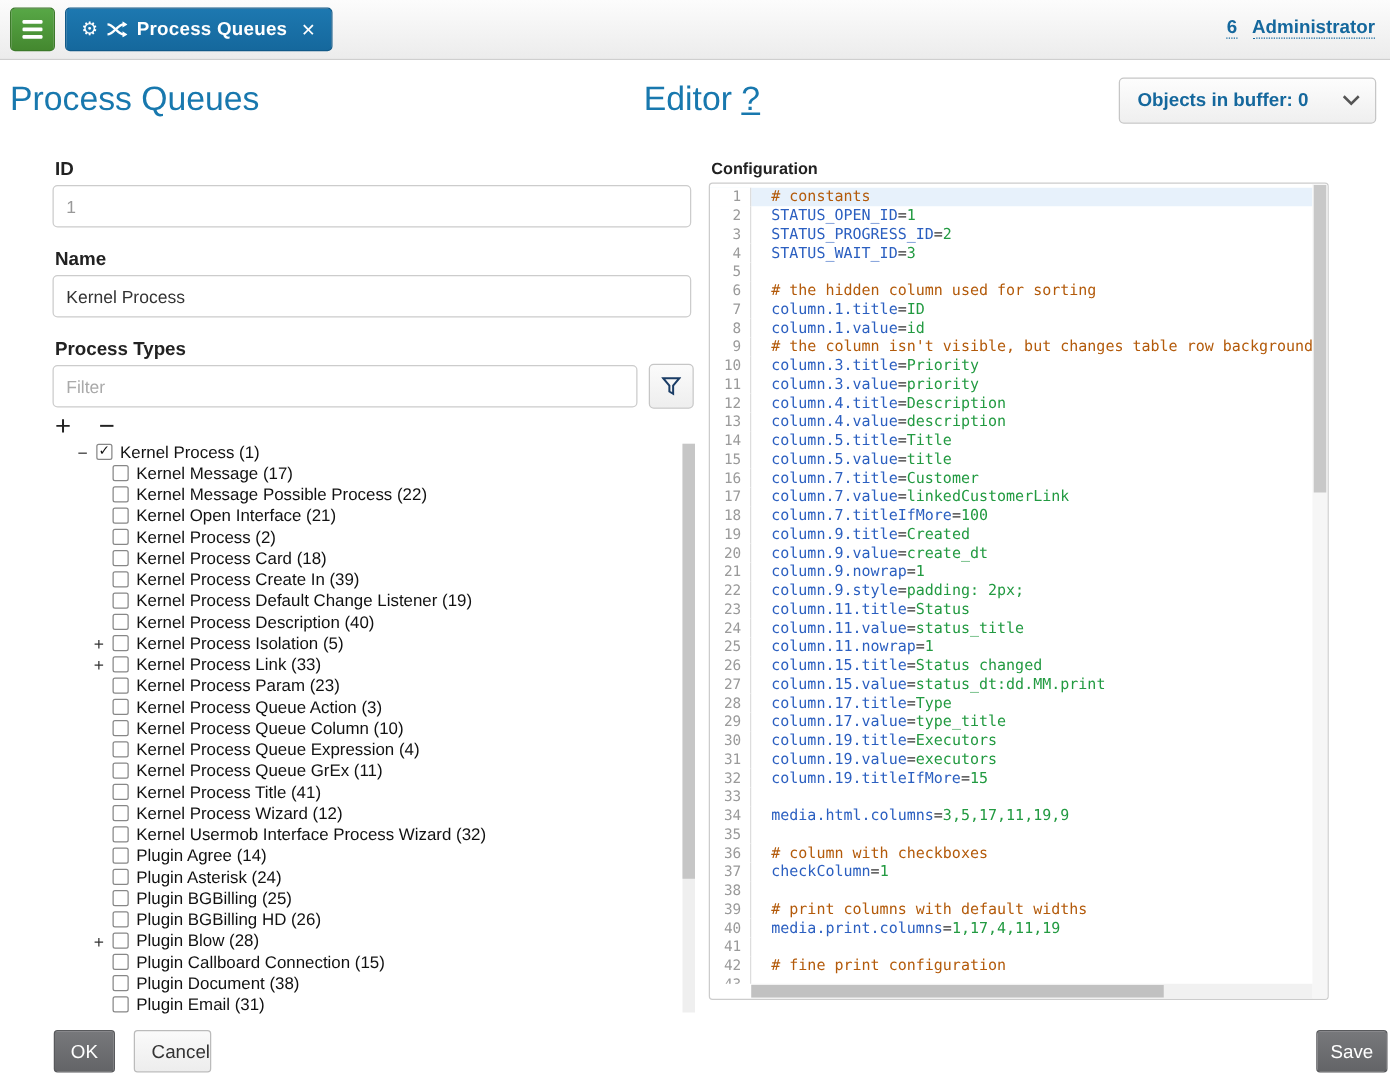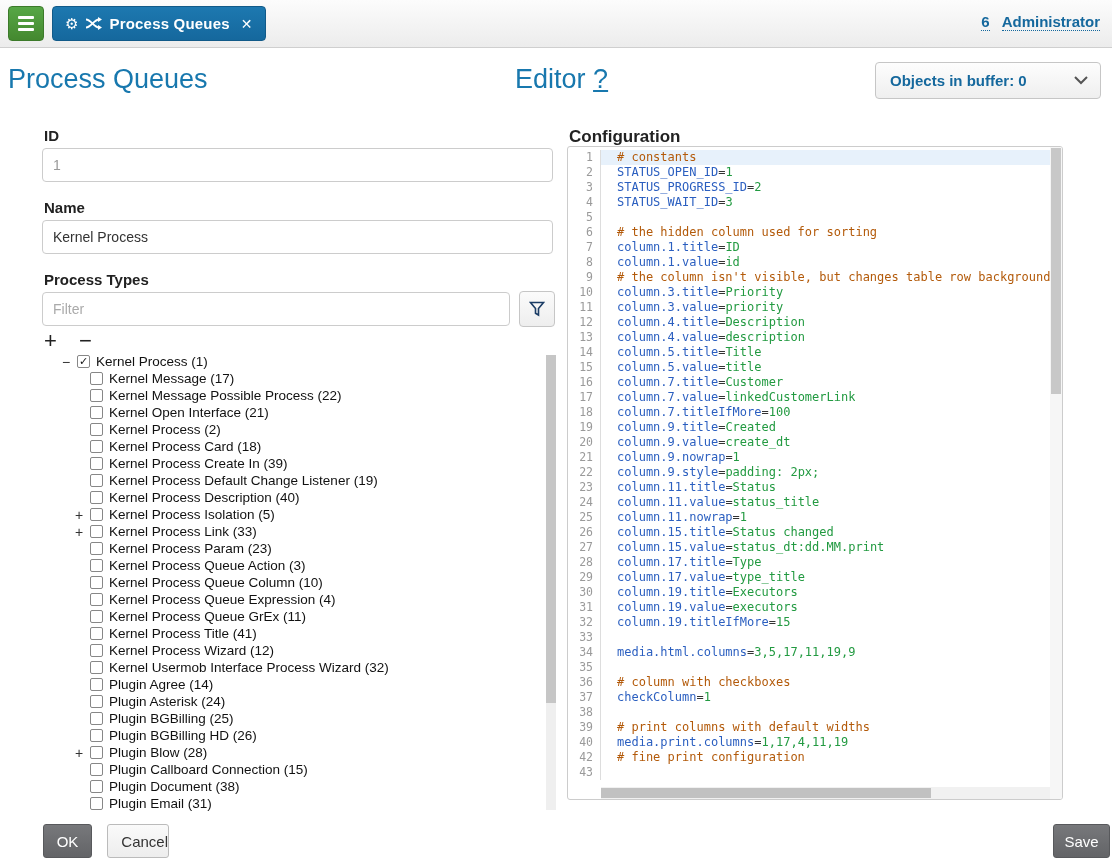--- a/index.html
+++ b/index.html
@@ -19,21 +19,21 @@
   .tab .label { font-weight:bold; font-size:15px; letter-spacing:.2px; }
   .tab .close { font-size:14px; margin-left:4px; cursor:pointer; }
   .user-area { position:absolute; right:12px; top:13px; display:flex; gap:12px; align-items:center; }
   .user-area a { color:#15689d; font-weight:bold; font-size:15px; text-decoration:none;
                  border-bottom:1px dotted #15689d; cursor:pointer; }
 
   
   .page-title { position:absolute; left:8px; top:64px; font-size:27px; color:#1878ae; }
   .editor-title { position:absolute; left:515px; top:64px; font-size:27px; color:#1878ae; }
   .editor-title a { color:#1878ae; text-decoration:underline; cursor:pointer; }
-  .buffer-dd { position:absolute; right:11px; top:62px; width:226px; height:37px; border-radius:4px;
+  .buffer-dd { position:absolute; right:11px; top:62px; width:206px; height:37px; border-radius:4px;
                background:linear-gradient(#fdfdfd,#efefef); border:1px solid #c6c6c6; cursor:pointer;
                display:flex; align-items:center; padding:0 12px 0 14px; }
   .buffer-dd .txt { color:#15689d; font-weight:bold; font-size:15px; flex:1; }
 
   
   .left-col { position:absolute; left:42px; top:120px; width:512px; height:692px; }
   .fld-label { font-weight:bold; font-size:15px; color:#222; }
   .lbl-id   { position:absolute; left:2px; top:7px; }
   .lbl-name { position:absolute; left:2px; top:79px; }
   .lbl-pt   { position:absolute; left:2px; top:151px; }
@@ -56,21 +56,21 @@
   .tree-row.lvl1 { padding-left:33px; }
   .expander { width:15px; font-size:14px; color:#333; cursor:pointer; flex:0 0 15px; }
   .cb { width:13px; height:13px; flex:0 0 13px; border:1px solid #878787; border-radius:2px; background:#fff;
         margin-right:6px; cursor:pointer; font-size:11px; line-height:11px; text-align:center; color:#111; }
   .tree-label { cursor:pointer; }
   .tree-vscroll { position:absolute; left:504px; top:235px; width:10px; height:455px; background:#efefef; }
   .tree-vscroll .thumb { position:absolute; left:0; top:0; width:10px; height:348px; background:#c6c6c6; }
 
   
   .right-col { position:absolute; left:567px; top:120px; width:496px; }
-  .lbl-config { position:absolute; left:2px; top:7px; font-weight:bold; font-size:17px; color:#222; }
+  .lbl-config { position:absolute; left:2px; top:7px; font-weight:bold; font-size:13px; color:#222; }
   .editor { position:absolute; left:0; top:26px; width:496px; height:654px; border:1px solid #ccc; border-radius:3px;
             background:#fff; overflow:hidden; font-family:"DejaVu Sans Mono", monospace; font-size:12px; cursor:text; }
   .code-scroll { position:absolute; left:0; top:3px; right:12px; bottom:12px; overflow:hidden; }
   .code-line { display:flex; height:15px; line-height:15px; white-space:pre; }
   .code-line.active { background:#e7f1fb; }
   .gutter-cell { flex:0 0 33px; width:33px; text-align:right; padding-right:7px; color:#9a9a9a;
                  border-right:1px solid #ddd; background:#fff; font-size:11.5px; }
   .code-line.active .gutter-cell { background:#fff; }
   .code-text { padding-left:16px; overflow:hidden; }
   .cm-comment { color:#b35a0a; }
@@ -334,20 +334,21 @@
         <div class="code-line"><span class="gutter-cell">31</span><span class="code-text"><span class="cm-key">column.19.value</span><span class="cm-eq">=</span><span class="cm-val">executors</span></span></div>
         <div class="code-line"><span class="gutter-cell">32</span><span class="code-text"><span class="cm-key">column.19.titleIfMore</span><span class="cm-eq">=</span><span class="cm-val">15</span></span></div>
         <div class="code-line"><span class="gutter-cell">33</span><span class="code-text">&nbsp;</span></div>
         <div class="code-line"><span class="gutter-cell">34</span><span class="code-text"><span class="cm-key">media.html.columns</span><span class="cm-eq">=</span><span class="cm-val">3,5,17,11,19,9</span></span></div>
         <div class="code-line"><span class="gutter-cell">35</span><span class="code-text">&nbsp;</span></div>
         <div class="code-line"><span class="gutter-cell">36</span><span class="code-text"><span class="cm-comment"># column with checkboxes</span></span></div>
         <div class="code-line"><span class="gutter-cell">37</span><span class="code-text"><span class="cm-key">checkColumn</span><span class="cm-eq">=</span><span class="cm-val">1</span></span></div>
         <div class="code-line"><span class="gutter-cell">38</span><span class="code-text">&nbsp;</span></div>
         <div class="code-line"><span class="gutter-cell">39</span><span class="code-text"><span class="cm-comment"># print columns with default widths</span></span></div>
         <div class="code-line"><span class="gutter-cell">40</span><span class="code-text"><span class="cm-key">media.print.columns</span><span class="cm-eq">=</span><span class="cm-val">1,17,4,11,19</span></span></div>
+        <div class="code-line"><span class="gutter-cell">41</span><span class="code-text">&nbsp;</span></div>
         <div class="code-line"><span class="gutter-cell">42</span><span class="code-text"><span class="cm-comment"># fine print configuration</span></span></div>
         <div class="code-line"><span class="gutter-cell">43</span><span class="code-text">&nbsp;</span></div>
       </div>
     <div class="ed-vscroll">
         <div class="thumb"></div>
       </div>
     <div class="ed-hscroll">
         <div class="thumb"></div>
       </div>
   </div>

